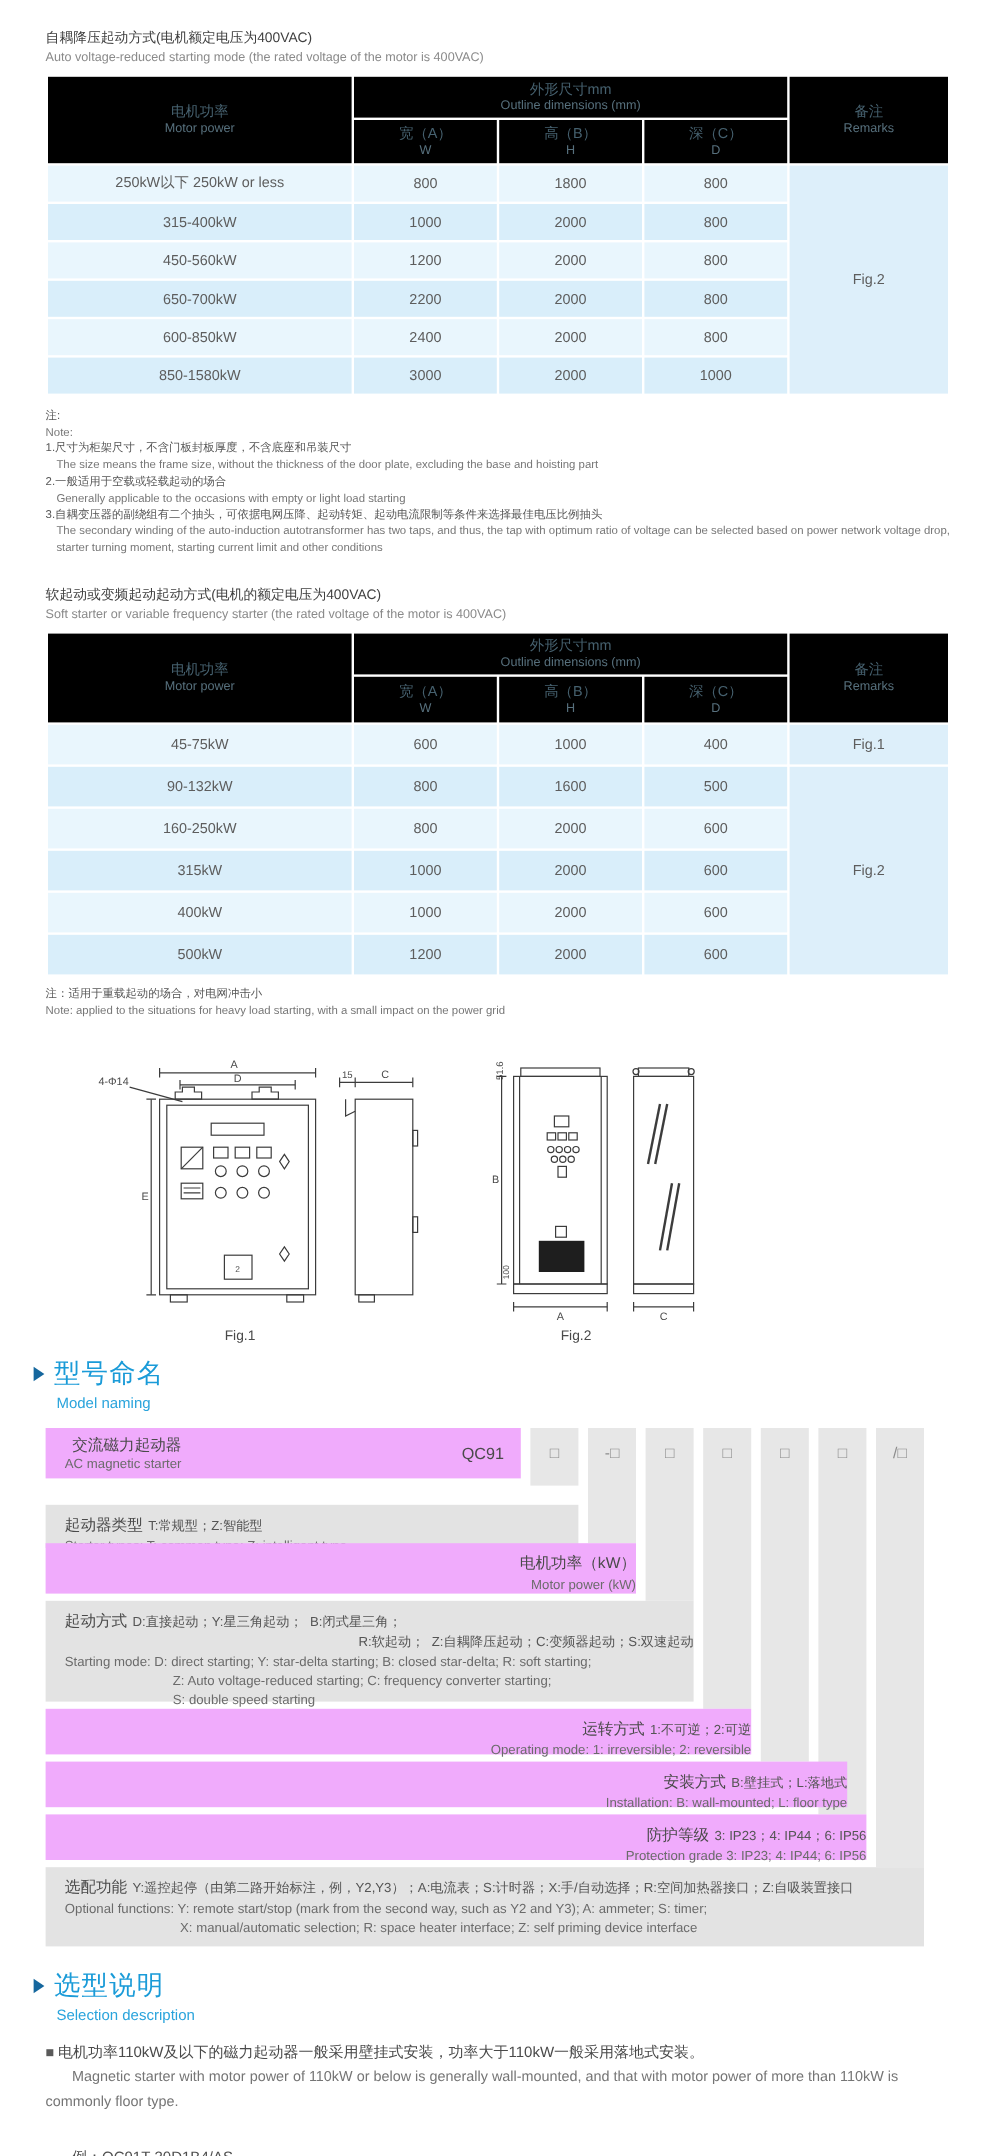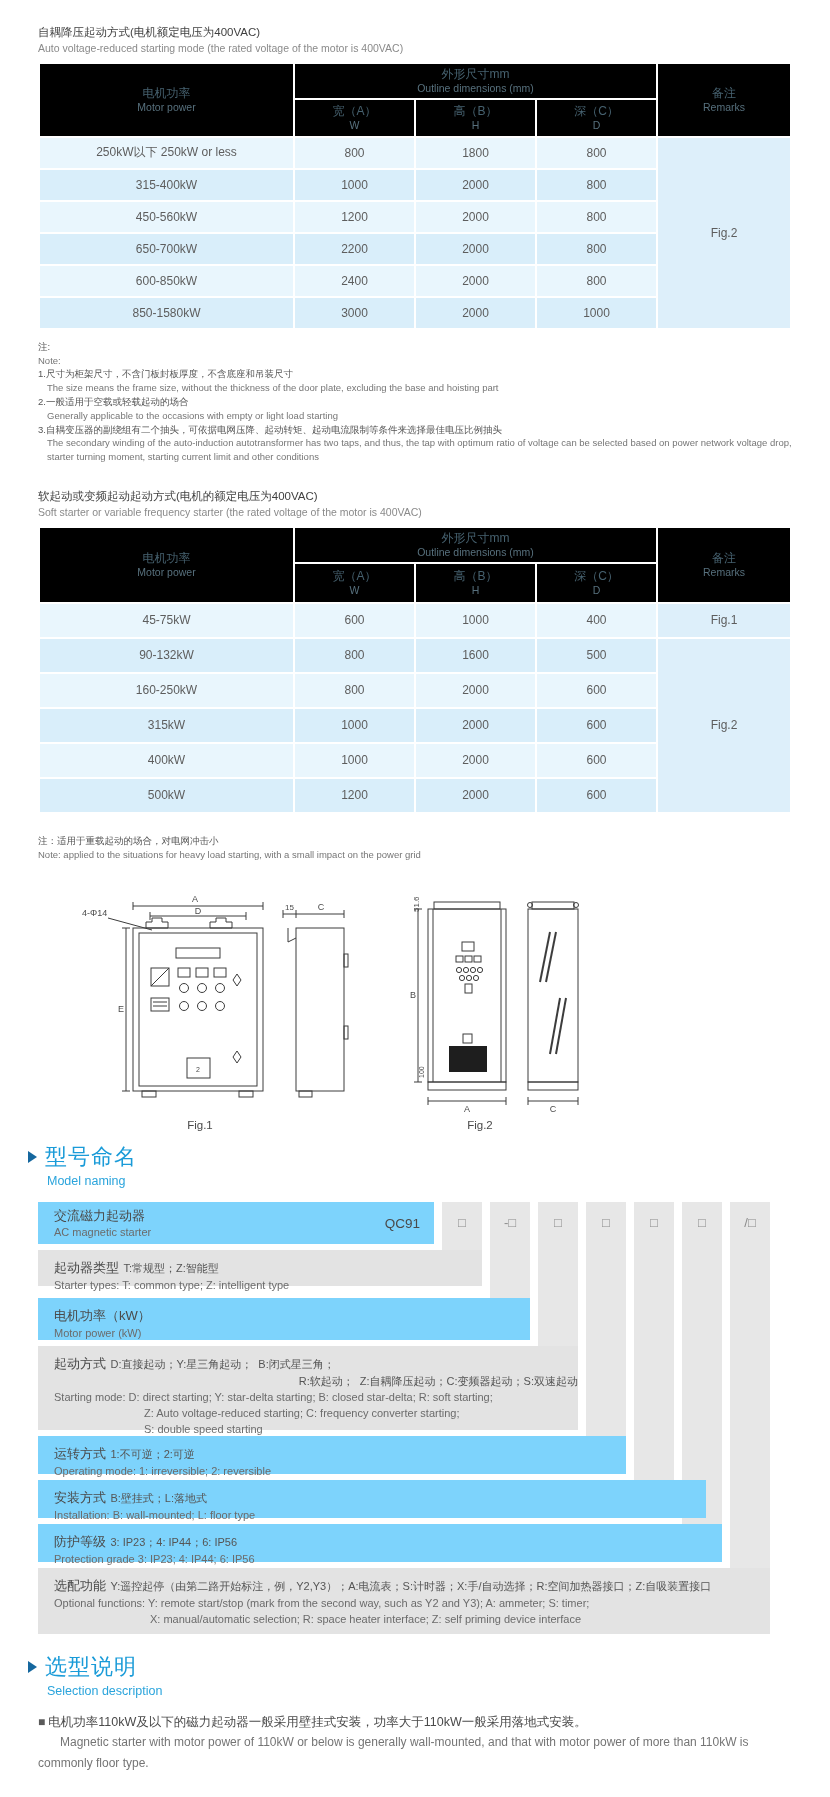--- a/index.html
+++ b/index.html
@@ -21,41 +21,41 @@
   table.dim tbody tr:nth-child(odd) td{background:#e9f6fd;}
   table.dim tbody tr:nth-child(even) td{background:#d9eefa;}
   table.dim td.remark{background:#ddeffa !important;font-size:12px;color:#5d5d5d;}
   table.dim tbody td{height:30px;}
   table.t2 tbody td{height:33px;}
 
   
   .notes{margin-top:10px;}
   .notes .ln{font-size:9.5px;line-height:1.45;color:#565656;}
   .notes .en{color:#767676;padding-left:9px;}
-  .note-inline{margin-top:20px;}
+  .note-inline{margin-top:8px;}
   .note-inline .ln{font-size:9.5px;line-height:1.5;color:#565656;}
   .note-inline .en{color:#767676;}
 
   
   .figs{margin-top:24px;}
   .figs svg{display:block;}
   .figs text{font-family:"Liberation Sans",sans-serif;fill:#4a4a4a;}
 
   
   .sec-head{display:flex;align-items:center;gap:8px;margin-left:-10px;}
   .tri{width:0;height:0;border-left:9px solid #15679e;border-top:6px solid transparent;border-bottom:6px solid transparent;}
   .sec-title-cn{font-size:22px;color:#1a9bd8;letter-spacing:1px;}
   .sec-title-en{font-size:12.5px;color:#2aa4dc;margin:2px 0 0 9px;}
 
   
   .naming{position:relative;width:754px;margin-top:14px;height:432px;}
   .stripe{position:absolute;top:0;width:40px;background:#e7e7e7;text-align:center;}
   .stripe .bx{display:block;line-height:42px;font-size:13px;color:#8c8c8c;}
   .nrow{position:absolute;left:0;box-sizing:border-box;padding:5px 0 0 16px;}
-  .nrow.blue{background:#7dd3fc;}
+  .nrow.blue{background:#f0abfc;text-align:right;}
   .nrow.gray{background:#e3e3e3;}
   .nrow .lbl{font-size:13px;color:#4a4a4a;}
   .nrow .det{font-size:11px;color:#555;}
   .nrow .enl{font-size:11px;color:#6b6b6b;line-height:1.45;white-space:pre-wrap;}
   .nrow .cnl{line-height:1.45;white-space:pre-wrap;}
   .row0{display:flex;align-items:center;justify-content:space-between;padding:0 14px 0 16px;}
   .row0 .stk .cn{font-size:13px;color:#4a4a4a;line-height:1.35;}
   .row0 .stk .en{font-size:11px;color:#6b6b6b;line-height:1.3;}
   .row0 .model{font-size:13.5px;color:#4a4a4a;}
 
@@ -422,21 +422,21 @@
         </div>
 
     <div class="nrow blue row0" style="top:0;width:396px;height:42px;">
       <div class="stk">
         <div class="cn">交流磁力起动器</div>
         <div class="en">AC magnetic starter</div>
       </div>
       <div class="model">QC91</div>
     </div>
 
-    <div class="nrow gray" style="top:48px;width:444px;height:36px;">
+    <div class="nrow gray" style="top:64px;width:444px;height:36px;">
       <div class="cnl"><span class="lbl">起动器类型</span> <span class="det">T:常规型；Z:智能型</span></div>
       <div class="enl">Starter types: T: common type; Z: intelligent type</div>
     </div>
 
     <div class="nrow blue" style="top:96px;width:492px;height:42px;">
       <div class="cnl"><span class="lbl">电机功率（kW）</span></div>
       <div class="enl">Motor power (kW)</div>
     </div>
 
     <div class="nrow gray" style="top:144px;width:540px;height:84px;">

